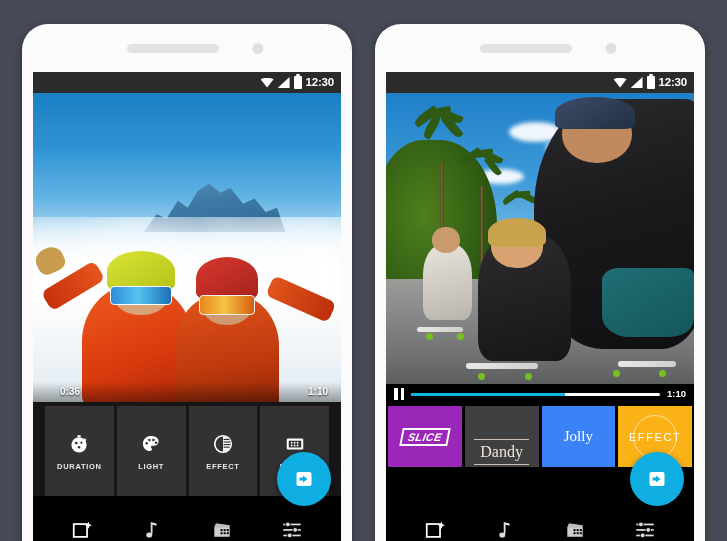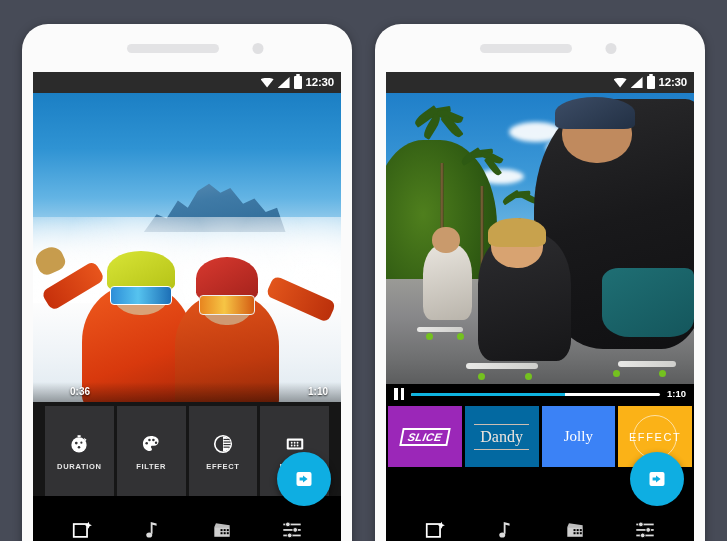--- a/index.html
+++ b/index.html
@@ -280,21 +280,21 @@
     height:20px;
     display:flex; align-items:center;
     padding:0 7px;
     background:linear-gradient(180deg, rgba(0,0,0,0) 0%, rgba(0,0,0,0.35) 100%);
   }
   .time-label {
     color:#fff; font-size:10px; font-weight:bold;
     text-shadow:0 1px 2px rgba(0,0,0,0.8);
     line-height:1;
   }
-  #trim-left-start { margin-left:30px; }
+  #trim-left-start { margin-left:20px; }
   #trim-left-end   { margin-left:auto; margin-right:6px; }
 
   .playbar {
     height:20px;
     background:#000;
     display:flex; align-items:center;
     padding:0 8px; gap:7px;
   }
   .pause-btn {
     width:10px; height:12px;
@@ -480,21 +480,21 @@
       </div>
 
       <div class="tool">
         <svg class="tool-ic" viewBox="0 0 24 24">
           <path d="M12 3.2c-5 0-8.8 3.6-8.8 8.4 0 4.6 3.5 8 7.6 8 1.4 0 2.2-.8 2.2-1.8 0-.6-.3-1-.6-1.4-.3-.4-.5-.7-.5-1.2 0-.8.7-1.4 1.6-1.4h1.6c3 0 5.2-2 5.2-4.9 0-3.4-3.4-5.7-8.3-5.7z" fill="#fff"></path>
           <circle cx="7.3" cy="11.2" r="1.4" fill="#323234"></circle>
           <circle cx="10.3" cy="7.6" r="1.4" fill="#323234"></circle>
           <circle cx="14.6" cy="7.6" r="1.4" fill="#323234"></circle>
           <circle cx="17.5" cy="10.6" r="1.3" fill="#323234"></circle>
         </svg>
-        <span class="label">FILTER</span>
+        <span class="label">LIGHT</span>
       </div>
 
       <div class="tool">
         <svg class="tool-ic" viewBox="0 0 24 24">
           <circle cx="12" cy="12" r="9" fill="none" stroke="#fff" stroke-width="1.8"></circle>
           <path d="M12 3.8a8.2 8.2 0 0 1 0 16.4z" fill="#fff"></path>
           <rect x="12.6" y="6.4" width="6.6" height="1.3" fill="#323234"></rect>
           <rect x="12.6" y="9.2" width="7.6" height="1.3" fill="#323234"></rect>
           <rect x="12.6" y="12" width="7.6" height="1.3" fill="#323234"></rect>
           <rect x="12.6" y="14.8" width="6.6" height="1.3" fill="#323234"></rect>
@@ -638,21 +638,21 @@
       <span class="time-label">1:10</span>
     </div>
 
     <div class="filterstrip">
 
 
       <div class="filtertile" id="tile-slice" style="background: rgb(155, 39, 184);">
         <span class="ft-slice">SLICE</span>
       </div>
 
-      <div class="filtertile" id="tile-dandy" style="background: #0369a1;">
+      <div class="filtertile" id="tile-dandy" style="background: #404040; align-items: flex-end;">
         <span class="ft-dandy">Dandy</span>
       </div>
 
       <div class="filtertile" id="tile-jolly" style="background: #3b82f6;">
         <span class="ft-jolly">Jolly</span>
       </div>
 
       <div class="filtertile" id="tile-light" style="background: rgb(251, 178, 23);">
         <div class="ft-light-ring"></div>
         <span class="ft-light">EFFECT</span>

